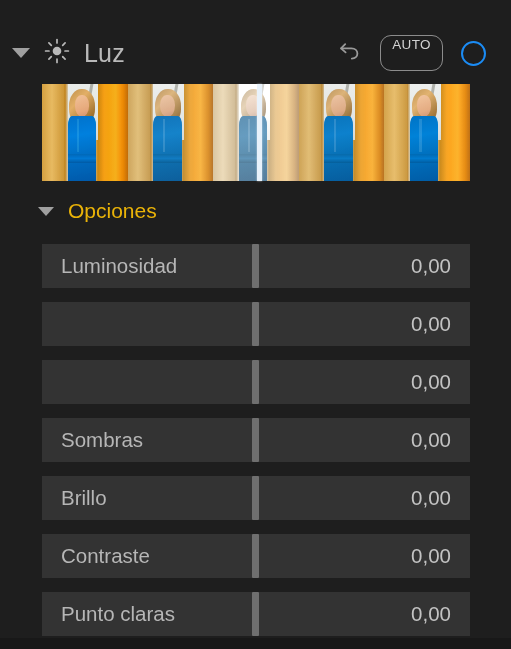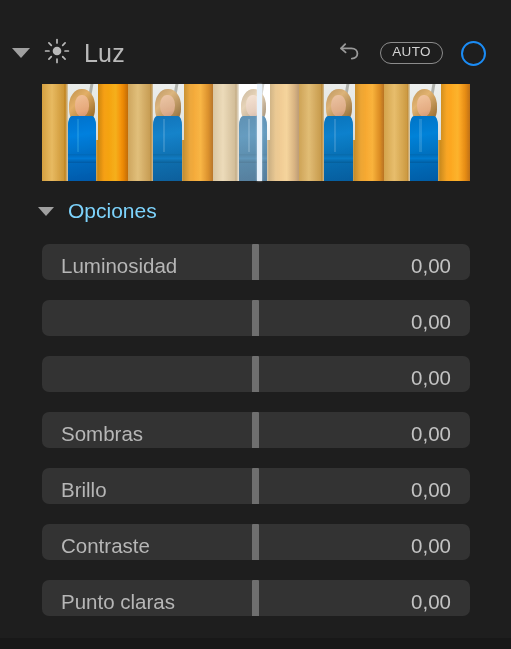--- a/index.html
+++ b/index.html
@@ -62,21 +62,21 @@
     display: flex;
     align-items: center;
     gap: 18px;
   }
 
   #revert-icon { display: block; }
 
   #auto-pill {
     border: 1.6px solid #8c8c8c;
     border-radius: 11px;
-    padding: 2px 11px 3px 11px;
+    padding: 2px 11px 17px 11px;
     font-size: 13.5px;
     color: #d2d2d2;
     letter-spacing: 0.4px;
     line-height: 1.1;
     background: transparent;
   }
 
   #toggle-ring {
     width: 25px; height: 25px;
     border-radius: 50%;
@@ -186,37 +186,37 @@
   }
   #options-row .disclosure-tri {
     margin-left: 38px;
     border-left-width: 8px;
     border-right-width: 8px;
     border-top-width: 9px;
   }
   #options-label {
     margin-left: 14px;
     font-size: 21px;
-    color: #7dd3fc;
+    color: #eab308;
   }
 
   
   #sliders {
     position: absolute;
     left: 42px; top: 244px;
     width: 428px;
   }
 
   .slider-row {
     position: relative;
     width: 428px;
-    height: 36px;
+    height: 44px;
     background: #333333;
-    border-radius: 7px;
-    margin-bottom: 20px;
+    border-radius: 0;
+    margin-bottom: 14px;
     overflow: hidden;
   }
 
   .slider-row .label {
     position: absolute;
     left: 19px; top: 0;
     height: 44px;
     line-height: 44px;
     font-size: 20.5px;
     color: #b6b6b6;

